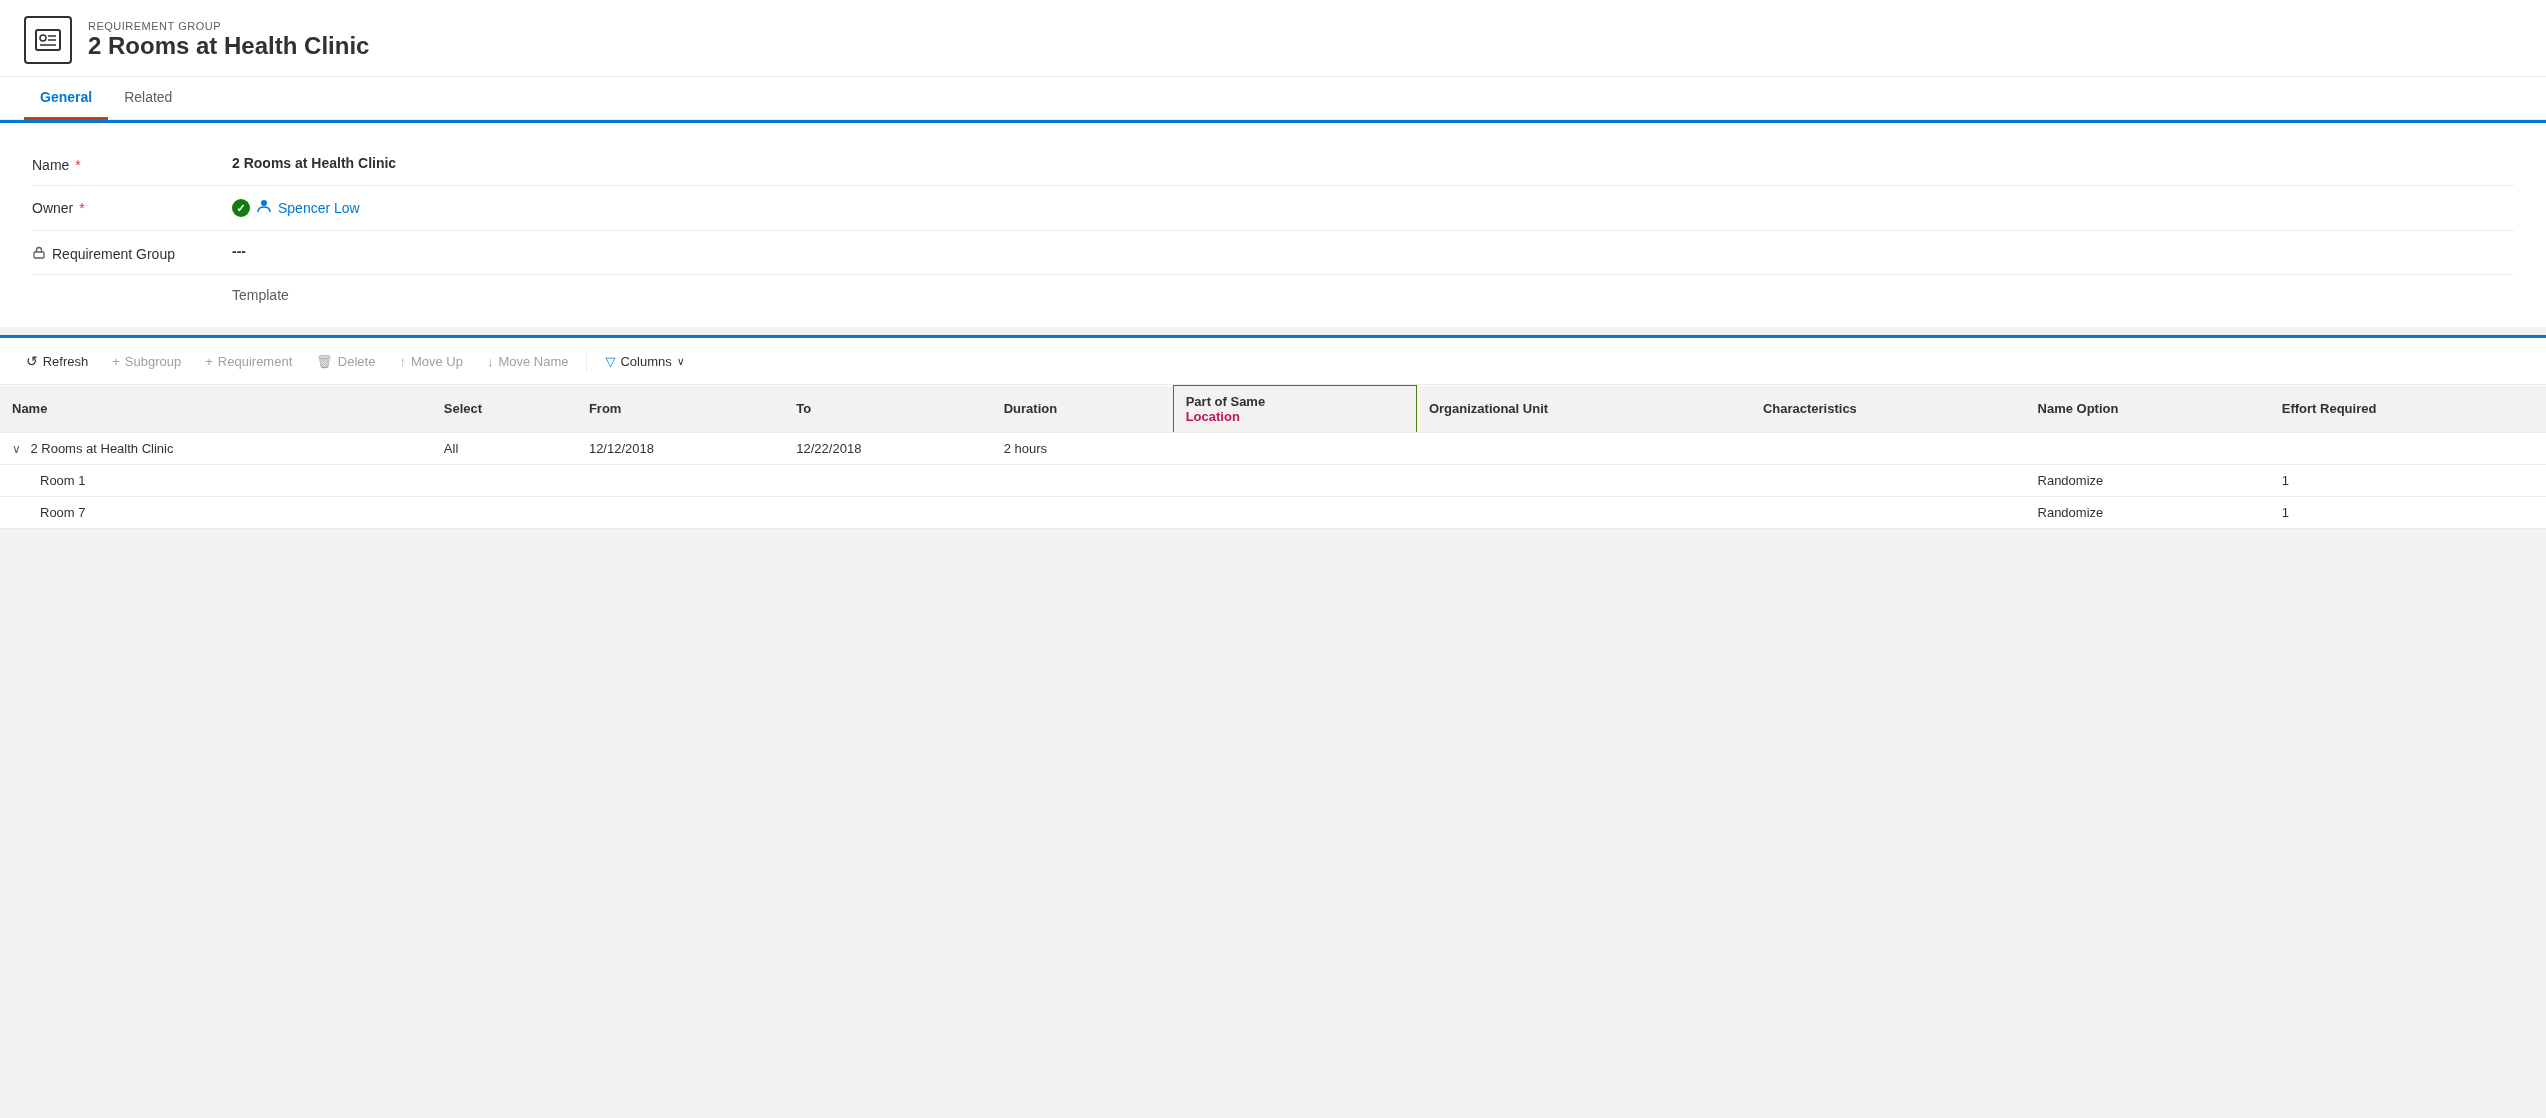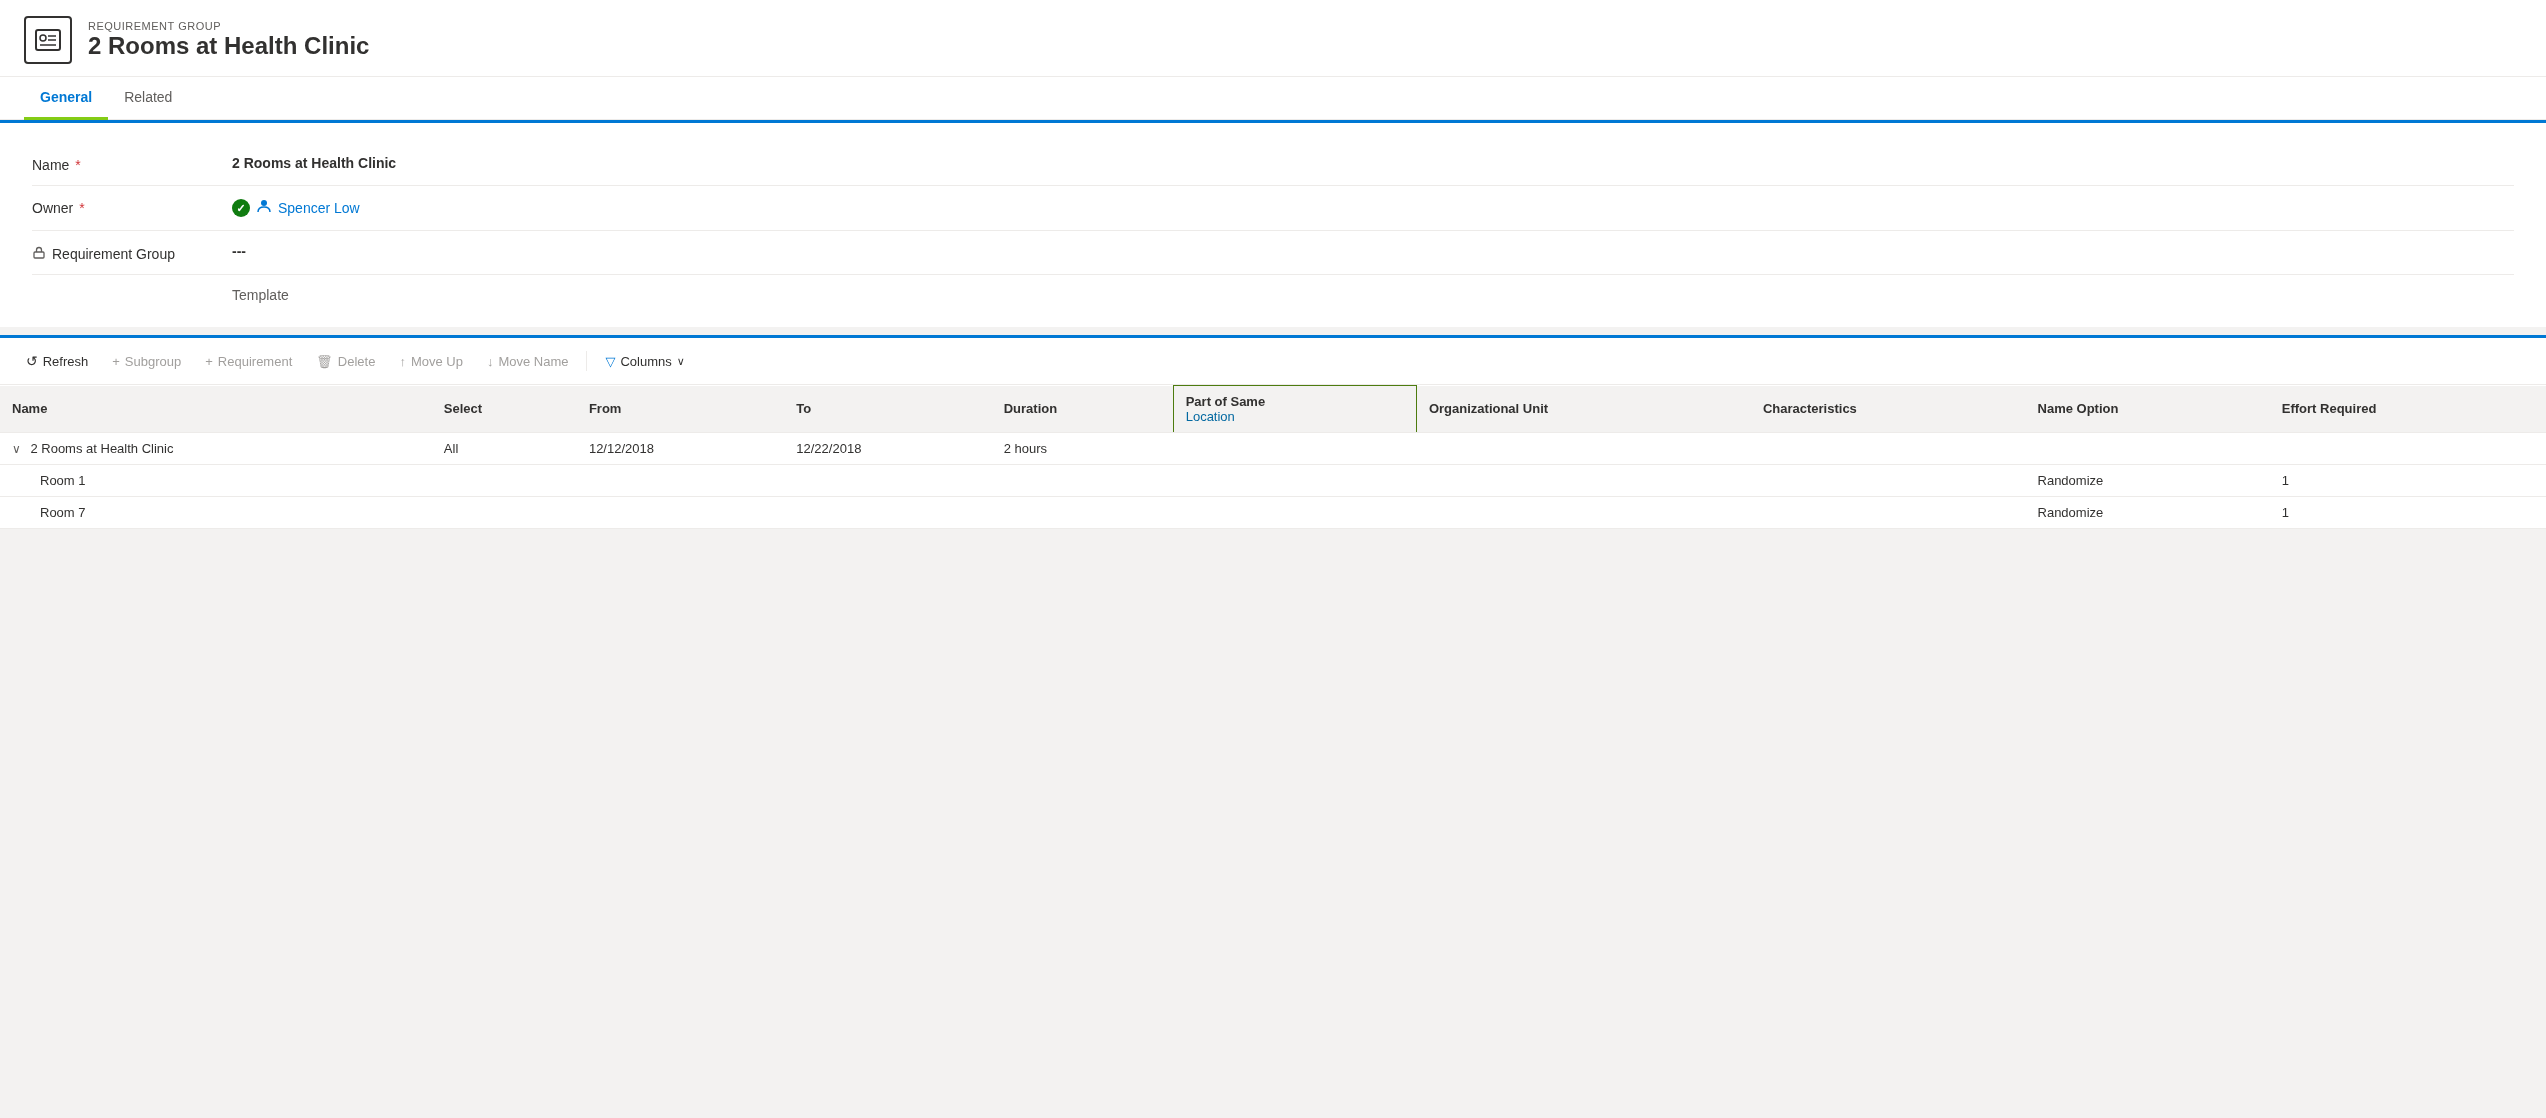--- a/index.html
+++ b/index.html
@@ -47,21 +47,21 @@
     .tab {
       padding: 12px 16px;
       cursor: pointer;
       font-size: 14px;
       color: #605e5c;
       border-bottom: 3px solid transparent;
       margin-bottom: -1px;
     }
     .tab.active {
       color: #0078d4;
-      border-bottom: 3px solid #84cc16;
+      border-bottom: 3px solid #c2410c;
       font-weight: 600;
     }
 
     
     .section-accent {
       height: 3px;
       background: #0078d4;
     }
 
     
@@ -321,21 +321,21 @@
   <table class="data-table">
     <thead>
       <tr>
         <th class="col-name">Name</th>
         <th>Select</th>
         <th>From</th>
         <th>To</th>
         <th>Duration</th>
         <th class="col-part-of-same">
           <div>Part of Same</div>
-          <div style="font-weight:400; color:#0369a1;">Location</div>
+          <div style="font-weight:700; color:#be185d;">Location</div>
         </th>
         <th>Organizational Unit</th>
         <th>Characteristics</th>
         <th>Name Option</th>
         <th>Effort Required</th>
       </tr>
     </thead>
     <tbody>
 
       <tr class="row-group">

